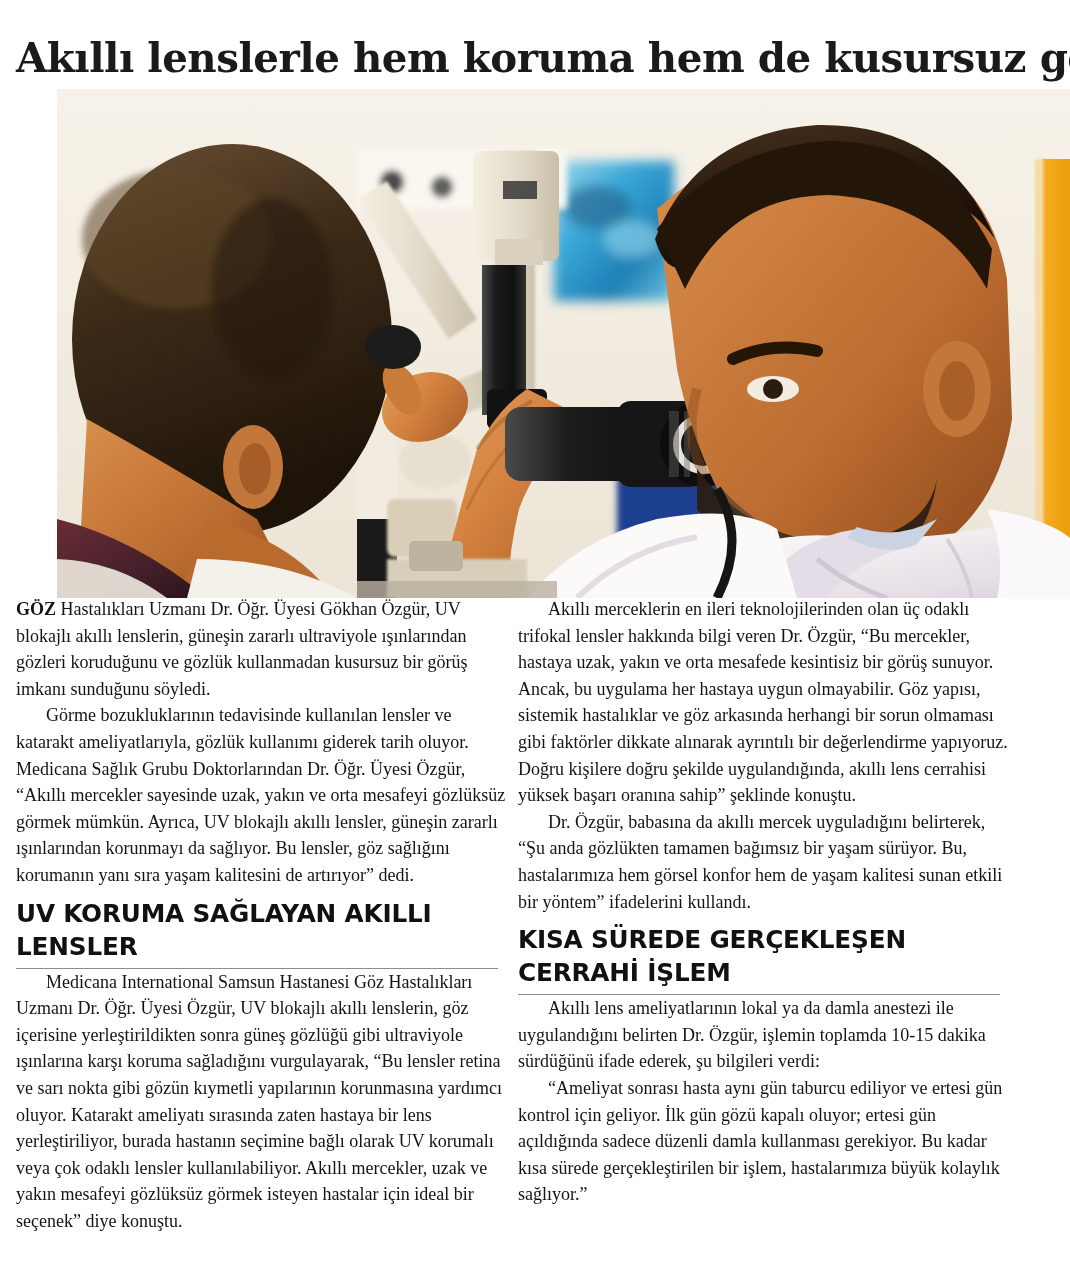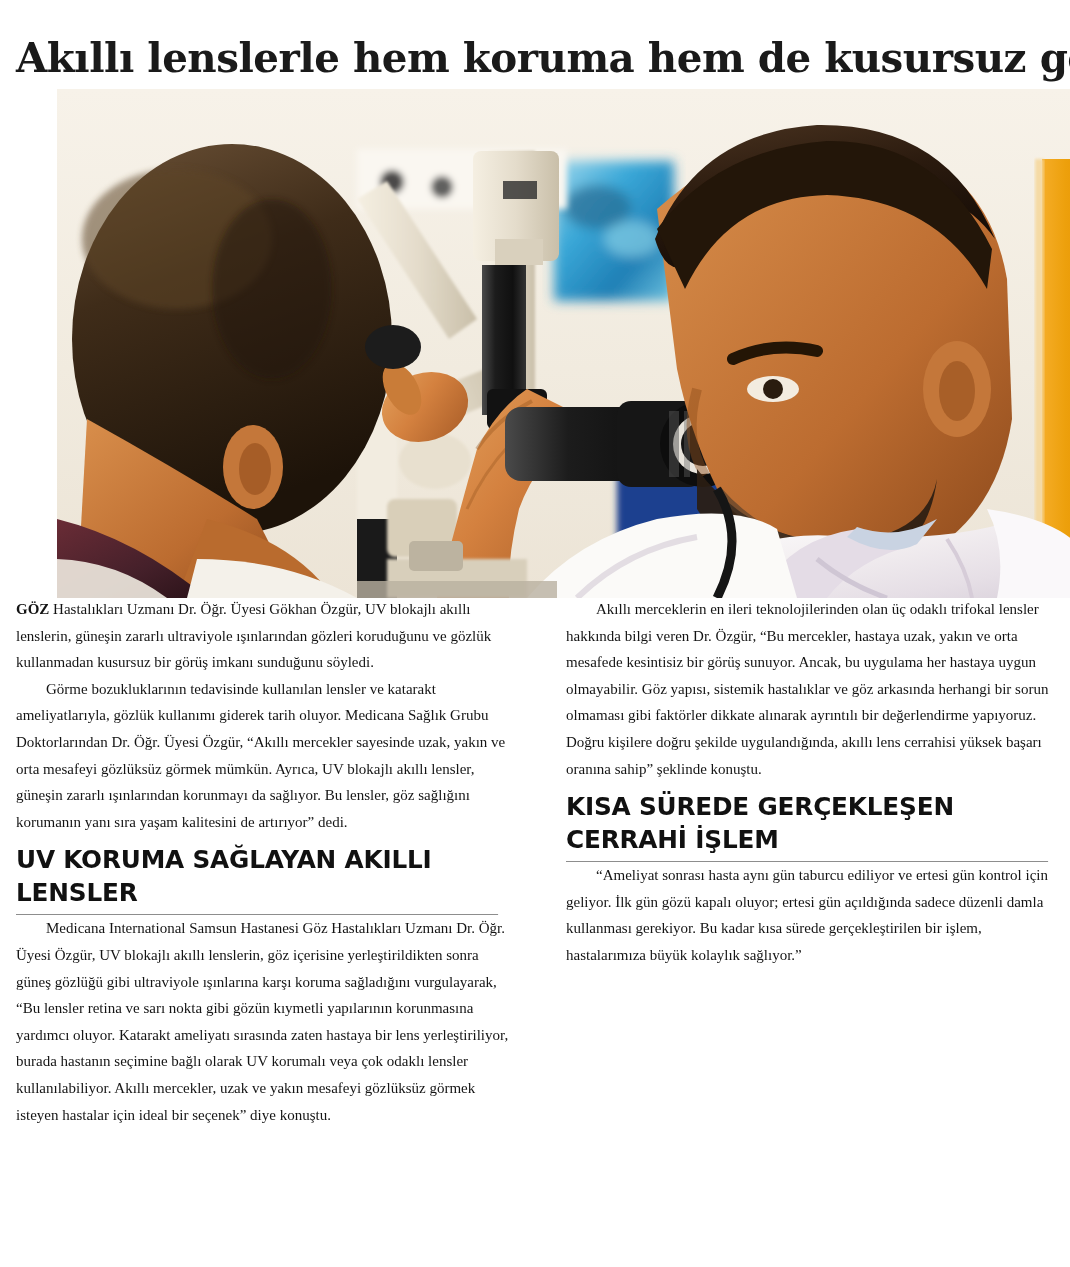--- a/index.html
+++ b/index.html
@@ -52,26 +52,26 @@
   }
   .photo svg { display: block; width: 100%; height: 100%; }
 
   
   .col {
     position: absolute;
     top: 596px;
     width: 497px;
   }
   .col-left  { left: 16px; }
-  .col-right { left: 566px; }
+  .col-right { left: 518px; }
 
   p.body {
     margin: 0;
     font-family: "Liberation Serif", "DejaVu Serif", serif;
-    font-size: 15px;
+    font-size: 18px;
     line-height: 26.6px;
     text-align: left;
     color: #141414;
     hyphens: none;
   }
   p.body.indent { text-indent: 30px; }
   p.body b { font-weight: bold; }
 
   h2.subhead {
     margin: 8px 0 0 0;
@@ -316,24 +316,26 @@
       <span class="ln">UV KORUMA SAĞLAYAN AKILLI</span>
       <span class="ln">LENSLER</span>
     </h2>
 
     <p class="body indent afterhead">Medicana International Samsun Hastanesi Göz Hastalıkları Uzmanı Dr. Öğr. Üyesi Özgür, UV blokajlı akıllı lenslerin, göz içerisine yerleştirildikten sonra güneş gözlüğü gibi ultraviyole ışınlarına karşı koruma sağladığını vurgulayarak, “Bu lensler retina ve sarı nokta gibi gözün kıymetli yapılarının korunmasına yardımcı oluyor. Katarakt ameliyatı sırasında zaten hastaya bir lens yerleştiriliyor, burada hastanın seçimine bağlı olarak UV korumalı veya çok odaklı lensler kullanılabiliyor. Akıllı mercekler, uzak ve yakın mesafeyi gözlüksüz görmek isteyen hastalar için ideal bir seçenek” diye konuştu.</p>
   </div>
 
   <div class="col col-right">
     <p class="body indent">Akıllı merceklerin en ileri teknolojilerinden olan üç odaklı trifokal lensler hakkında bilgi veren Dr. Özgür, “Bu mercekler, hastaya uzak, yakın ve orta mesafede kesintisiz bir görüş sunuyor. Ancak, bu uygulama her hastaya uygun olmayabilir. Göz yapısı, sistemik hastalıklar ve göz arkasında herhangi bir sorun olmaması gibi faktörler dikkate alınarak ayrıntılı bir değerlendirme yapıyoruz. Doğru kişilere doğru şekilde uygulandığında, akıllı lens cerrahisi yüksek başarı oranına sahip” şeklinde konuştu.</p>
 
+    <p class="body indent">Dr. Özgür, babasına da akıllı mercek uyguladığını belirterek, “Şu anda gözlükten tamamen bağımsız bir yaşam sürüyor. Bu, hastalarımıza hem görsel konfor hem de yaşam kalitesi sunan etkili bir yöntem” ifadelerini kullandı.</p>
 
     <h2 class="subhead">
       <span class="ln">KISA SÜREDE GERÇEKLEŞEN</span>
       <span class="ln">CERRAHİ İŞLEM</span>
     </h2>
 
+    <p class="body indent afterhead">Akıllı lens ameliyatlarının lokal ya da damla anestezi ile uygulandığını belirten Dr. Özgür, işlemin toplamda 10-15 dakika sürdüğünü ifade ederek, şu bilgileri verdi:</p>
 
     <p class="body indent">“Ameliyat sonrası hasta aynı gün taburcu ediliyor ve ertesi gün kontrol için geliyor. İlk gün gözü kapalı oluyor; ertesi gün açıldığında sadece düzenli damla kullanması gerekiyor. Bu kadar kısa sürede gerçekleştirilen bir işlem, hastalarımıza büyük kolaylık sağlıyor.”</p>
 
   </div>
 
 </div>
 
 </body></html>

